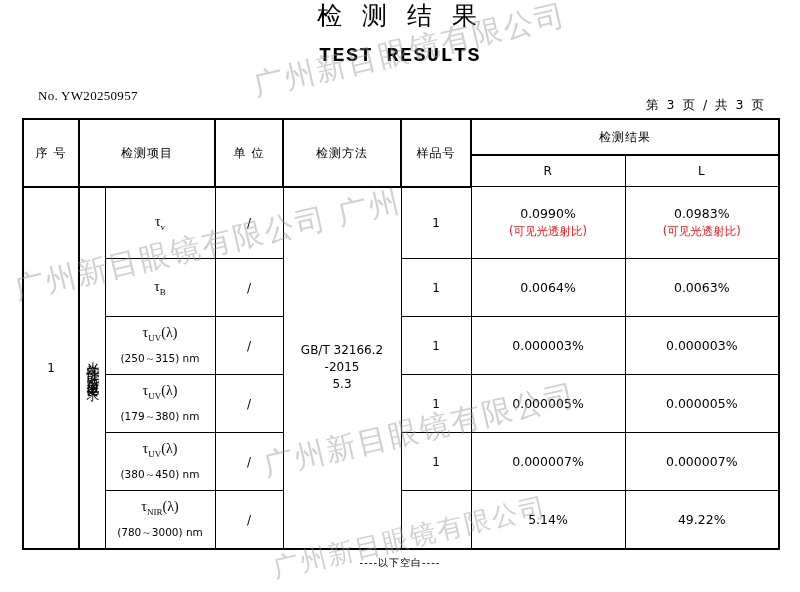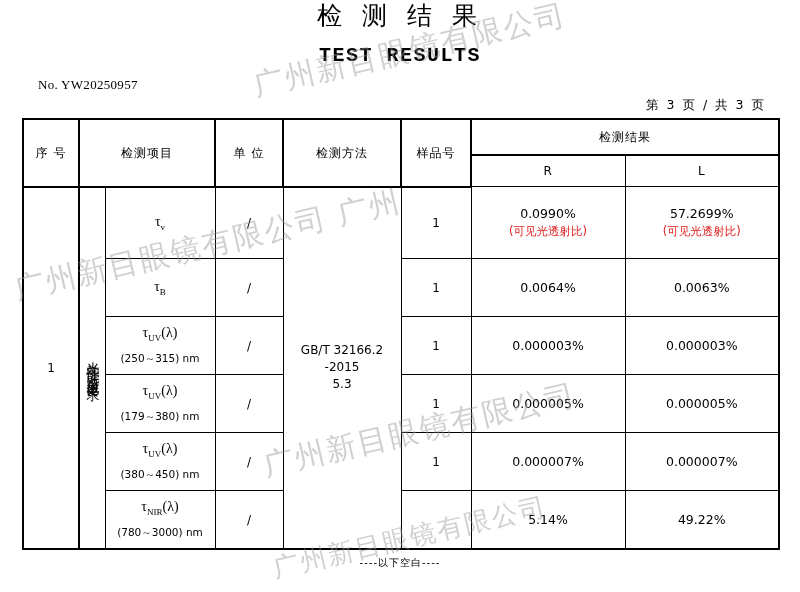--- a/index.html
+++ b/index.html
@@ -31,21 +31,21 @@
     font-family: Liberation Mono, monospace;
     font-size: 20px;
     letter-spacing: 1.5px;
     font-weight: bold;
     margin-top: 13px;
   }
 
   .meta-row {
     display: flex;
     justify-content: space-between;
-    align-items: flex-start;
+    align-items: center;
     margin: 10px 34px 4px 38px;
     font-size: 13px;
     font-family: "Liberation Serif", serif;
   }
   .meta-left { letter-spacing: 0.3px; }
   .meta-right {
     font-family: "DejaVu Sans", sans-serif;
     font-size: 12.5px;
     letter-spacing: 2px;
     margin-top: 20px;
@@ -229,21 +229,21 @@
         <td class="slash">/</td>
         <td class="method" rowspan="6">GB/T 32166.2
 -2015
 5.3</td>
         <td>1</td>
         <td>
           <span class="val">0.0990%</span>
           <span class="note-red">(可见光透射比)</span>
         </td>
         <td>
-          <span class="val">57.2699%</span>
+          <span class="val">0.0983%</span>
           <span class="note-red">(可见光透射比)</span>
         </td>
       </tr>
 
       <tr style="height:58px">
         <td>
           <span class="sym"><span>τ</span><sub>B</sub></span>
         </td>
         <td class="slash">/</td>
         <td>1</td>

